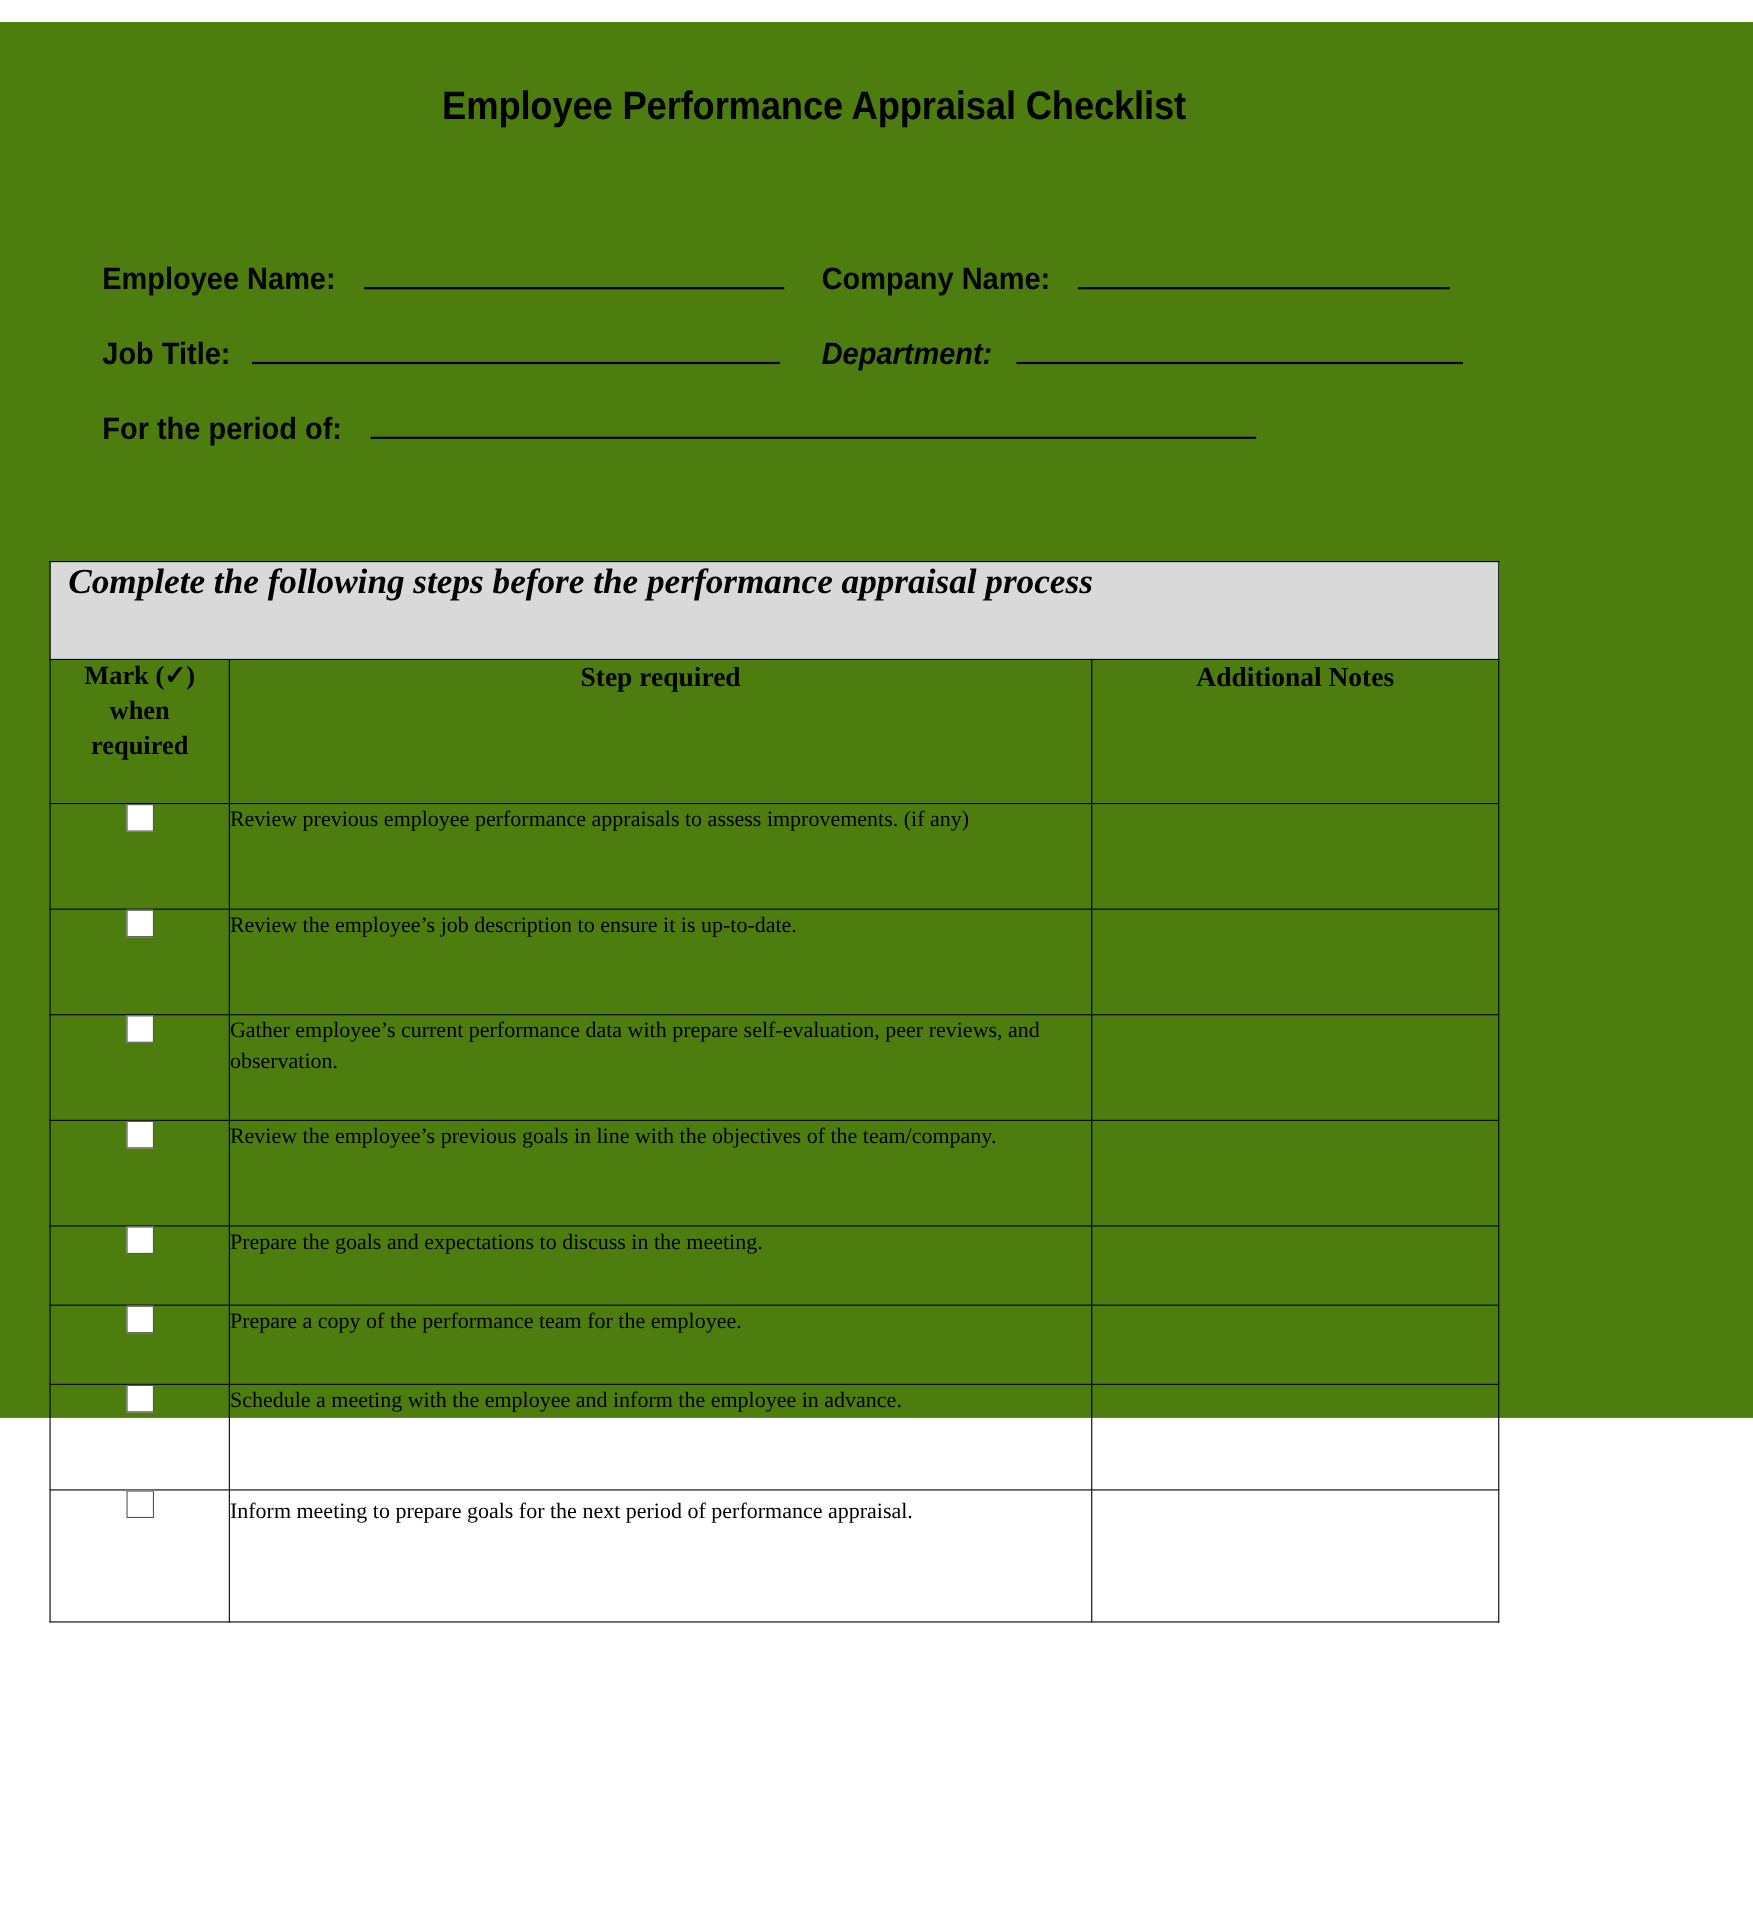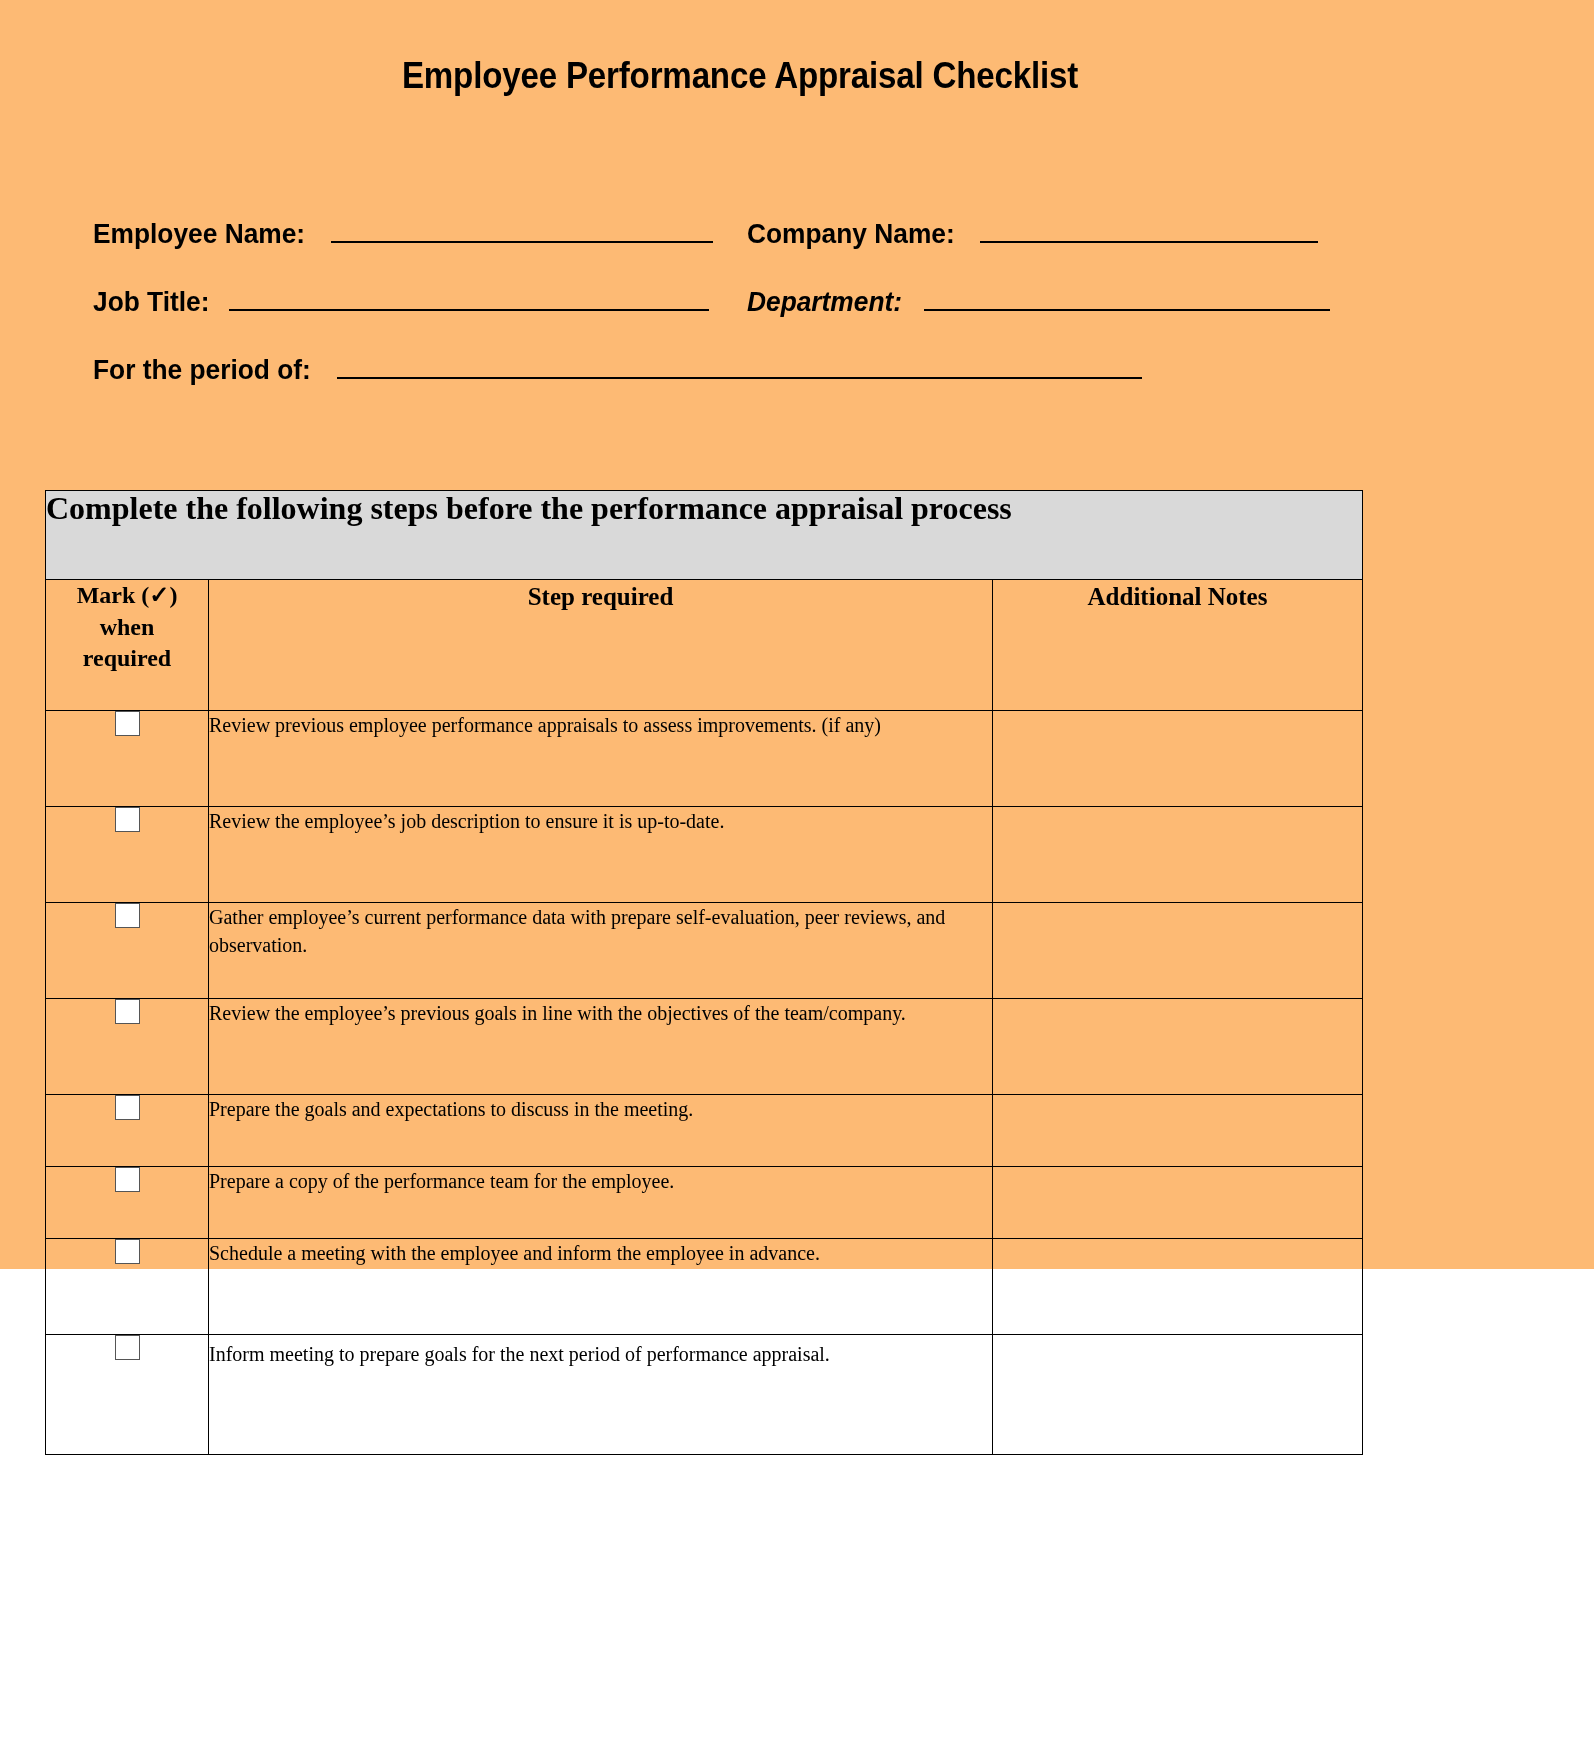--- a/index.html
+++ b/index.html
@@ -12,21 +12,22 @@
     height: 1739px;
     font-family: "Liberation Serif", serif;
     color: #000000;
     overflow: hidden;
   }
 
   .page {
     position: relative;
     width: 1594px;
     height: 1269px;
-    background: #fdba74;
+    background: #4d7c0f;
+    margin-top: 20px;
   }
 
   
   .doc-title {
     position: absolute;
     left: 0;
     top: 55px;
     width: 1480px;
     text-align: center;
     font-family: "Liberation Sans Narrow", "Liberation Sans", sans-serif;
@@ -99,22 +100,24 @@
 
   .banner-cell {
     background: #d9d9d9;
     height: 88px;
     vertical-align: middle;
     padding: 0 18px;
   }
   .banner-text {
     font-family: "Liberation Serif", serif;
     font-weight: bold;
+    font-style: italic;
     font-size: 32px;
     line-height: 1.1;
+    padding-left: 16px;
   }
 
   .col-mark  { width: 163px; }
   .col-step  { width: 784px; }
   .col-notes { width: 370px; }
 
   .hdr-cell {
     height: 130px;
     vertical-align: middle;
     text-align: center;

